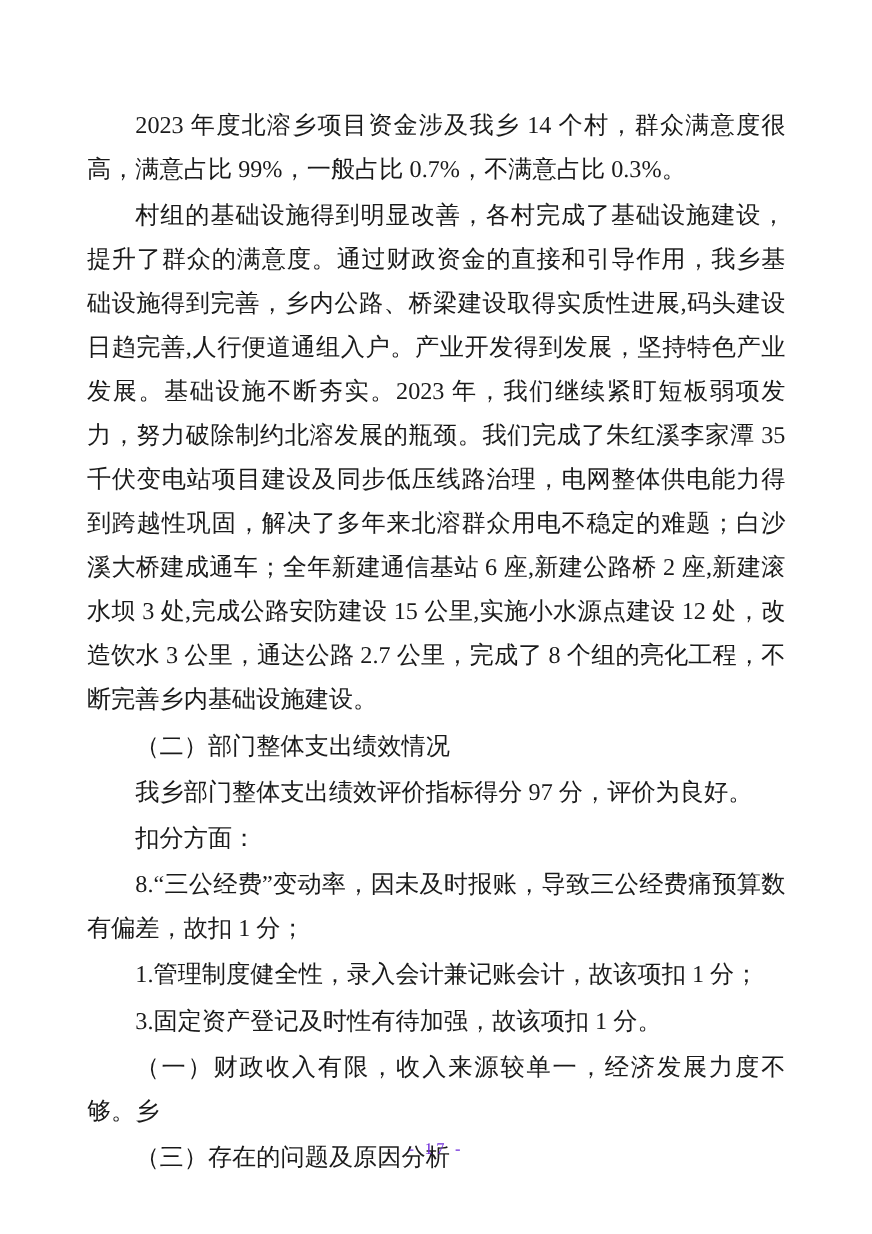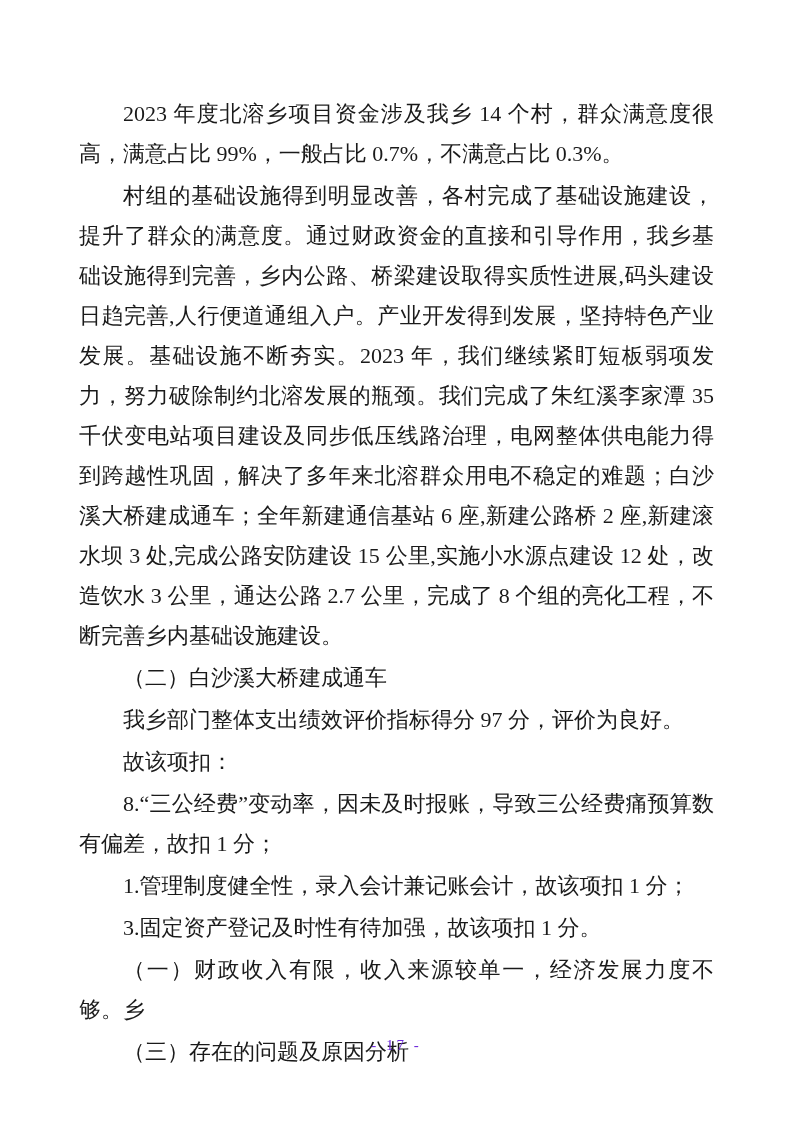--- a/index.html
+++ b/index.html
@@ -44,23 +44,23 @@
     font-family: Liberation Serif, serif;
   }
 </style>
 </head>
 <body>
 
 <div class="page">
   <div class="doc-body">
     <p class="para">2023 年度北溶乡项目资金涉及我乡 14 个村，群众满意度很高，满意占比 99%，一般占比 0.7%，不满意占比 0.3%。</p>
     <p class="para">村组的基础设施得到明显改善，各村完成了基础设施建设，提升了群众的满意度。通过财政资金的直接和引导作用，我乡基础设施得到完善，乡内公路、桥梁建设取得实质性进展,码头建设日趋完善,人行便道通组入户。产业开发得到发展，坚持特色产业发展。基础设施不断夯实。2023 年，我们继续紧盯短板弱项发力，努力破除制约北溶发展的瓶颈。我们完成了朱红溪李家潭 35 千伏变电站项目建设及同步低压线路治理，电网整体供电能力得到跨越性巩固，解决了多年来北溶群众用电不稳定的难题；白沙溪大桥建成通车；全年新建通信基站 6 座,新建公路桥 2 座,新建滚水坝 3 处,完成公路安防建设 15 公里,实施小水源点建设 12 处，改造饮水 3 公里，通达公路 2.7 公里，完成了 8 个组的亮化工程，不断完善乡内基础设施建设。</p>
-    <p class="para">（二）白沙溪大桥建成通车</p>
+    <p class="para">（二）部门整体支出绩效情况</p>
     <p class="para">我乡部门整体支出绩效评价指标得分 97 分，评价为良好。</p>
-    <p class="para">故该项扣：</p>
+    <p class="para">扣分方面：</p>
     <p class="para">8.“三公经费”变动率，因未及时报账，导致三公经费痛预算数有偏差，故扣 1 分；</p>
     <p class="para">1.管理制度健全性，录入会计兼记账会计，故该项扣 1 分；</p>
     <p class="para">3.固定资产登记及时性有待加强，故该项扣 1 分。</p>
     <p class="para">（一）财政收入有限，收入来源较单一，经济发展力度不够。乡</p>
     <p class="para">（三）存在的问题及原因分析</p>
   </div>
 
   <div class="page-footer">
     <span class="page-number">- 17 -</span>
   </div>

